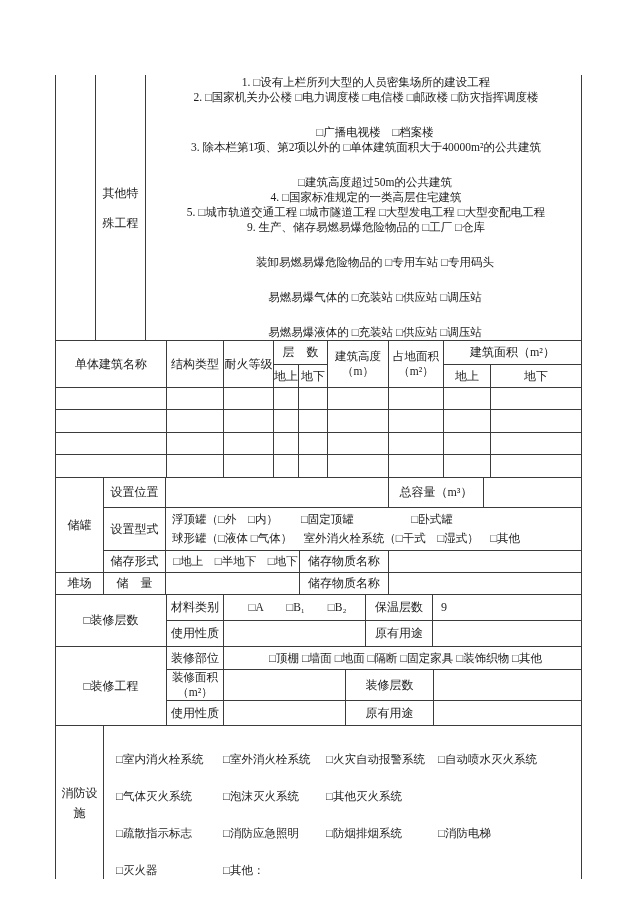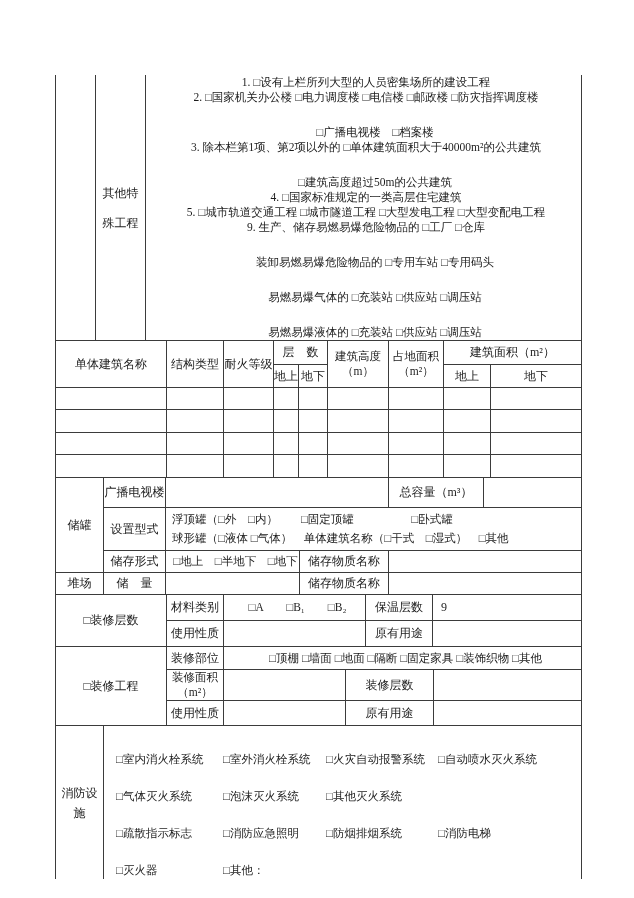--- a/index.html
+++ b/index.html
@@ -145,30 +145,30 @@
         <col style="width:48px">
           <col style="width:62px">
           <col style="width:134px">
         <col style="width:89px">
           <col style="width:95px">
           <col style="width:98px">
       </colgroup>
       <tbody>
           <tr style="height:30px">
         <td rowspan="3">储罐</td>
-        <td>广播电视楼</td>
+        <td>设置位置</td>
         <td colspan="2" class="val"></td>
         <td>总容量（m³）</td>
         <td class="val"></td>
       </tr>
       <tr style="height:43px">
         <td>设置型式</td>
         <td colspan="4" class="type-cell">
           <div>浮顶罐（□外　□内）　　□固定顶罐　　　　　□卧式罐</div>
-          <div>球形罐（□液体 □气体）　单体建筑名称（□干式　□湿式）　□其他</div>
+          <div>球形罐（□液体 □气体）　室外消火栓系统（□干式　□湿式）　□其他</div>
         </td>
       </tr>
       <tr style="height:22px">
         <td>储存形式</td>
         <td class="optline">□地上　□半地下　□地下</td>
         <td>储存物质名称</td>
         <td colspan="2" class="val"></td>
       </tr>
       <tr style="height:22px">
         <td>堆场</td>

